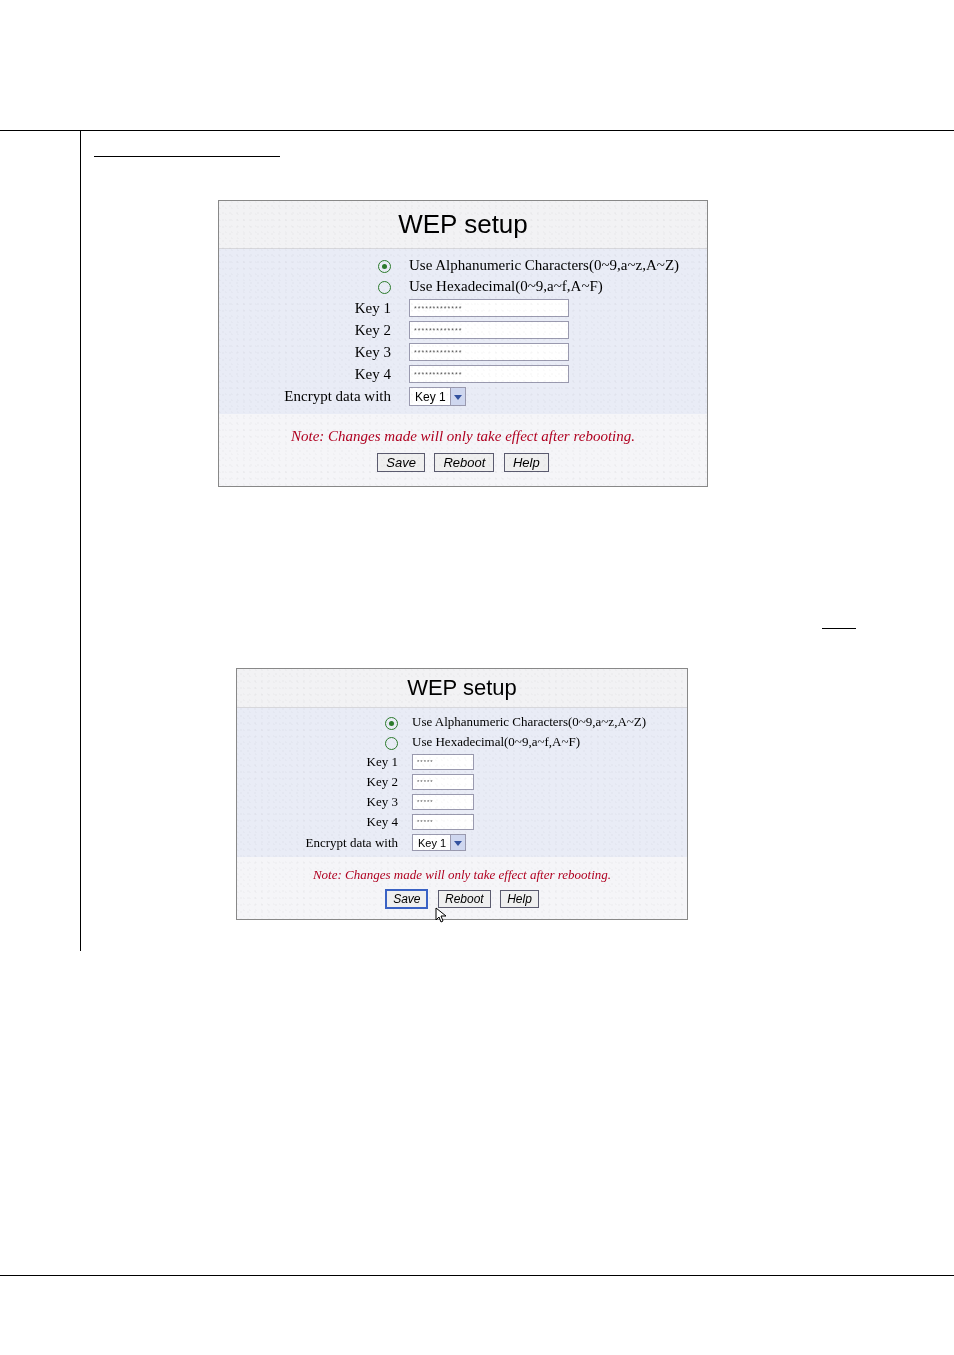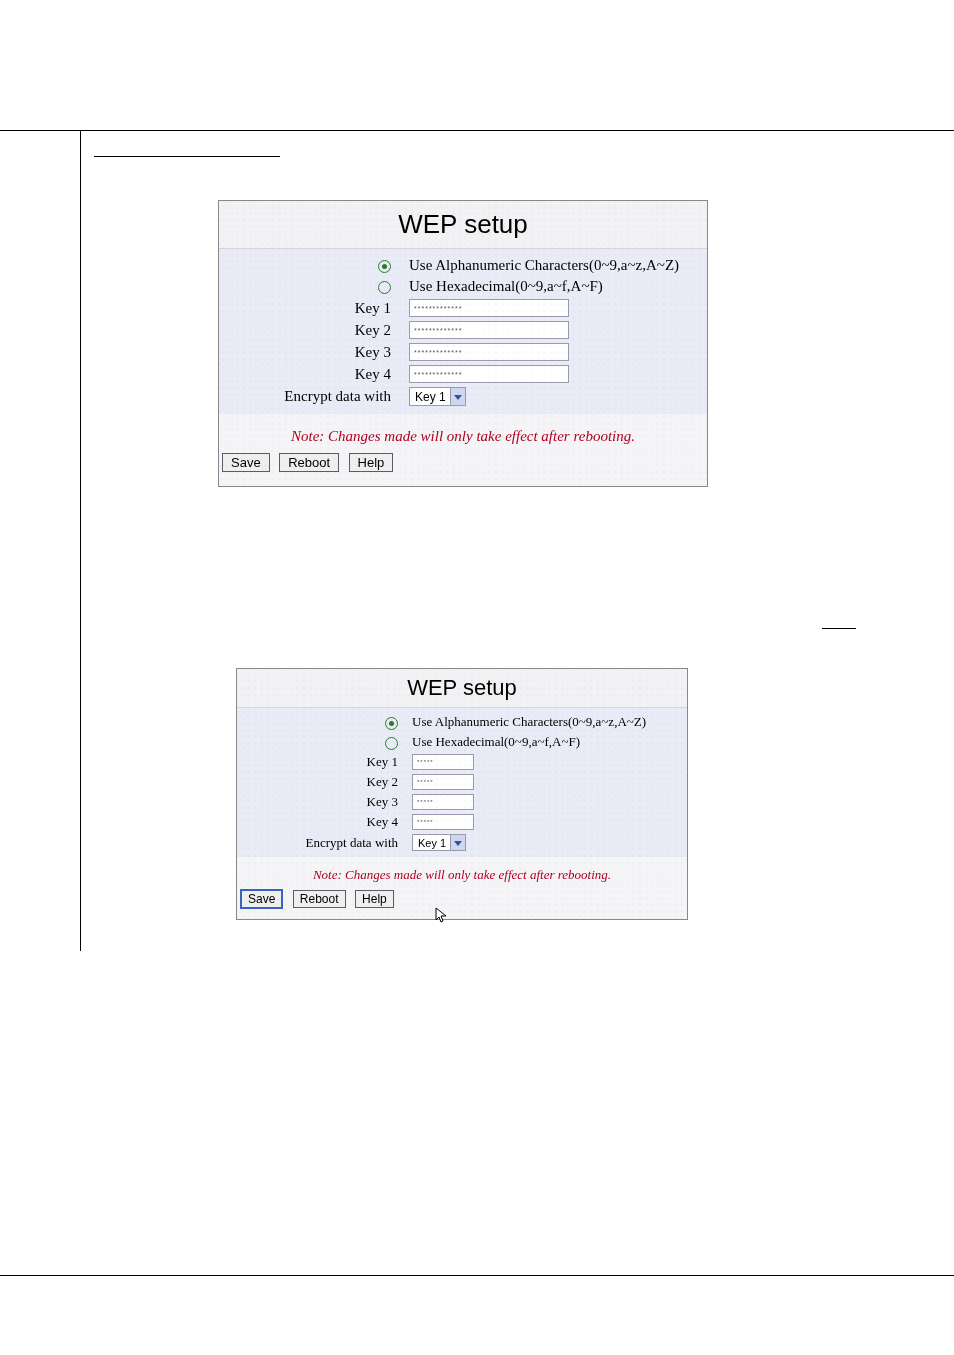--- a/index.html
+++ b/index.html
@@ -162,22 +162,23 @@
   .note {
     text-align: center;
     color: #b00020;
     font-style: italic;
     font-family: "Times New Roman", serif;
     font-size: 15px;
     padding: 14px 0 8px;
   }
   .panel.small .note { font-size: 13px; padding: 10px 0 6px; }
   .btn-row {
-    text-align: left;
+    text-align: center;
     padding: 0 0 14px;
+    font-style: italic;
   }
   .panel.small .btn-row { padding: 0 0 10px; }
   .btn {
     display: inline-block;
     border: 1px solid #5b5b6f;
     background: #efefef;
     font-family: Arial, sans-serif;
     font-size: 13px;
     padding: 1px 8px;
     margin: 0 3px;

